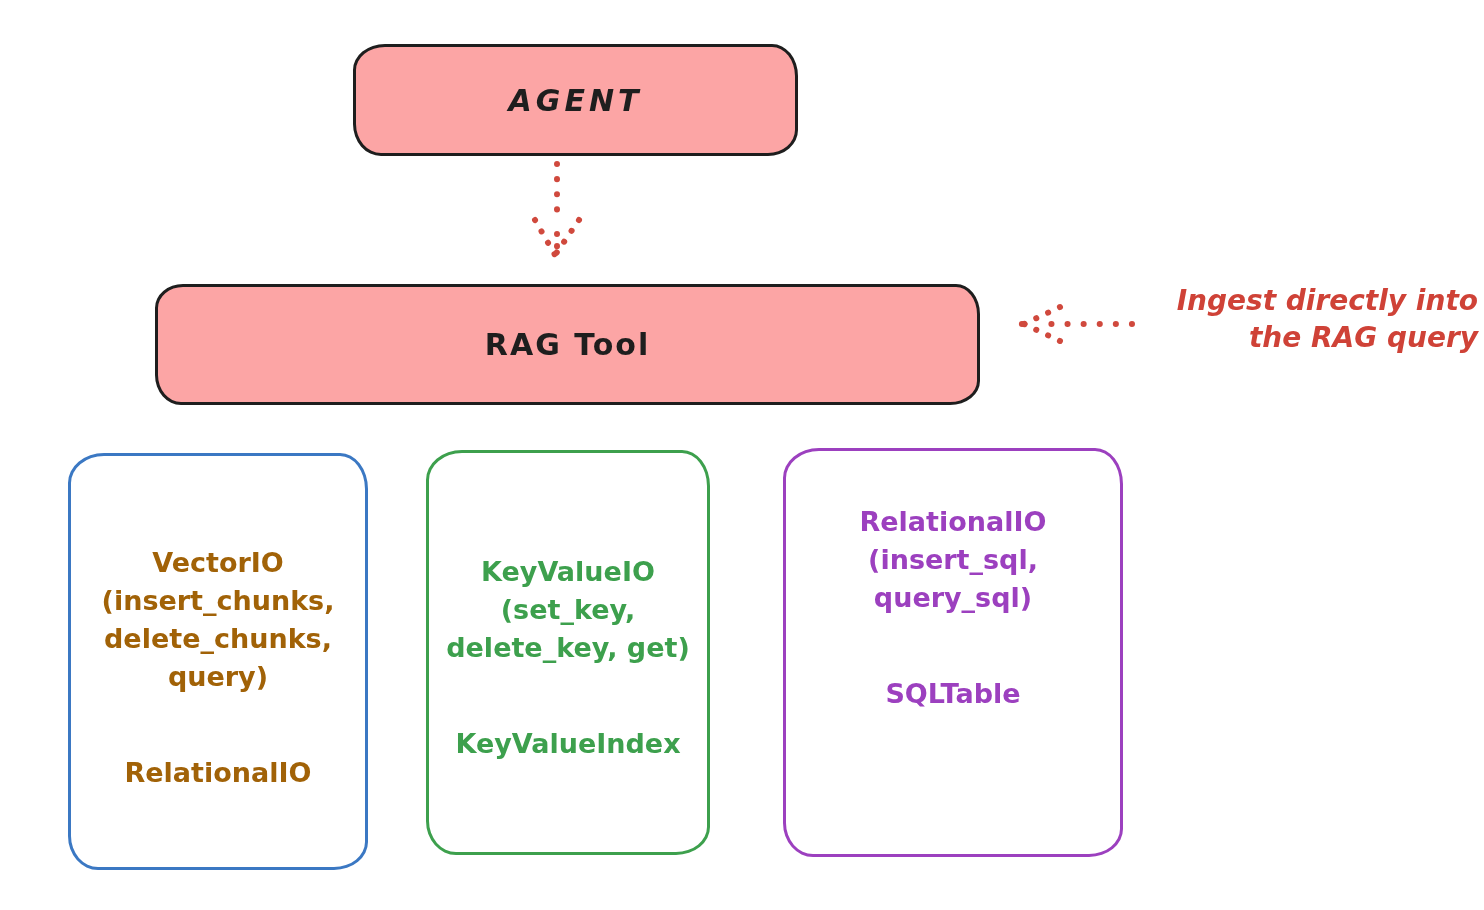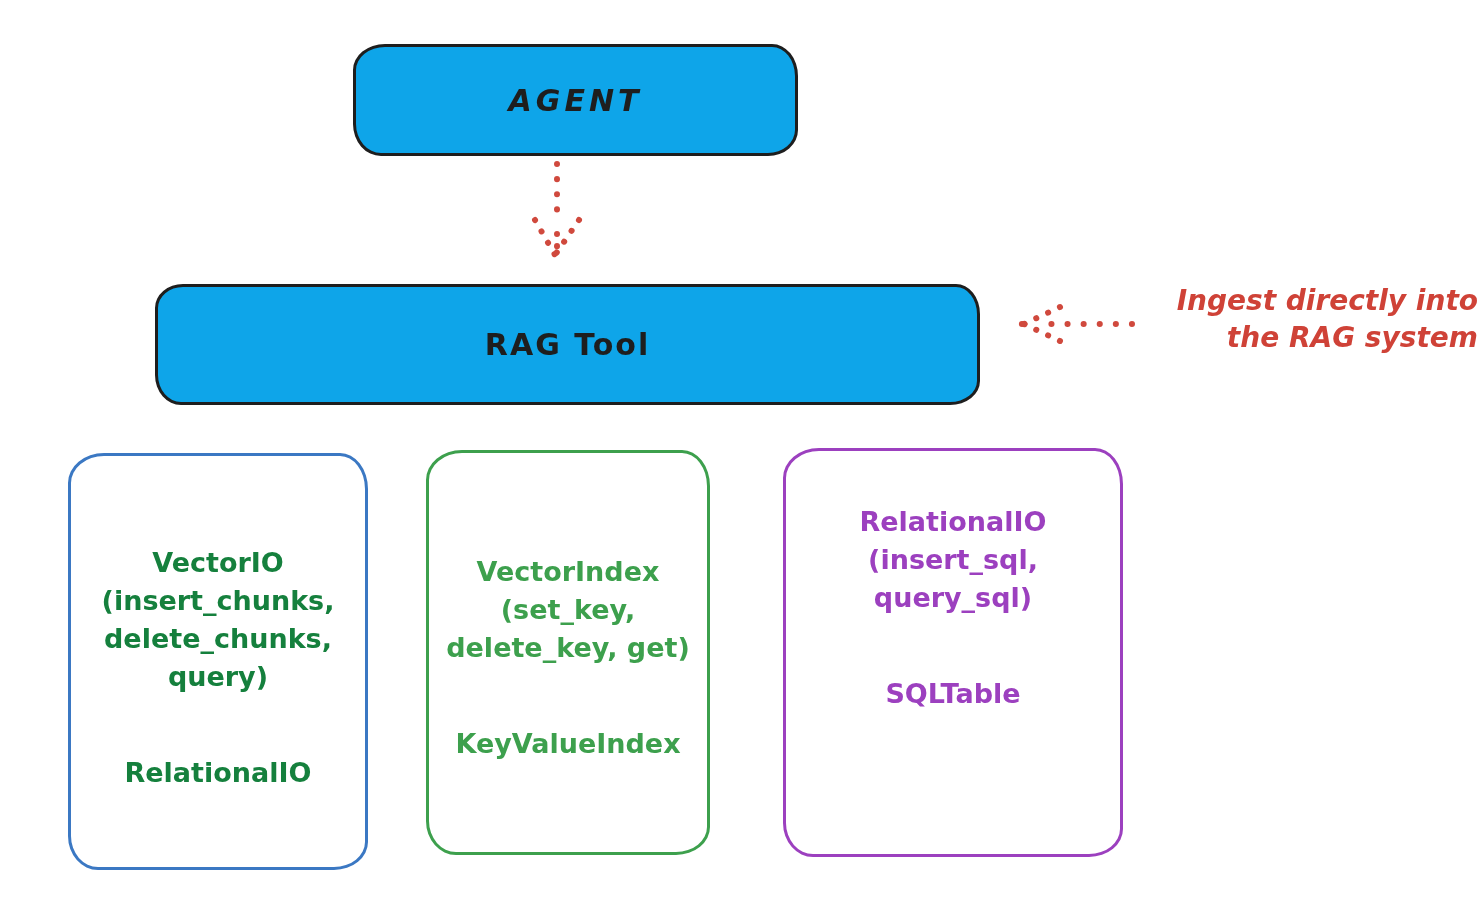--- a/index.html
+++ b/index.html
@@ -12,21 +12,21 @@
     width: 1484px;
     height: 910px;
     background: #ffffff;
     font-family: "DejaVu Sans", sans-serif;
     overflow: hidden;
   }
   
   .sketch-box {
     position: absolute;
     box-sizing: border-box;
-    background: #0ea5e9;
+    background: #fca5a5;
     border: 3.5px solid #1e1e1e;
     border-radius: 32px 26px 30px 28px / 26px 32px 26px 32px;
     display: flex;
     align-items: center;
     justify-content: center;
   }
   .node-label {
     color: #1e1e1e;
     font-size: 30px;
     font-weight: bold;
@@ -47,21 +47,21 @@
     display: flex;
     flex-direction: column;
     align-items: center;
     text-align: center;
     font-size: 27px;
     font-weight: bold;
     line-height: 38px;
   }
   .io-box .methods { white-space: pre-line; }
   .io-box .index-label { margin-top: 58px; }
-  .io-blue   { border-color: #3b78c3; color: #15803d; }
+  .io-blue   { border-color: #3b78c3; color: #a16207; }
   .io-green  { border-color: #3da04d; color: #3da04d; }
   .io-purple { border-color: #9c40bf; color: #9c40bf; }
   
   .annotation-text {
     position: absolute;
     left: 1138px;
     top: 282px;
     width: 340px;
     text-align: right;
     color: #cf4237;
@@ -98,33 +98,33 @@
     <g stroke="#d0493d" stroke-width="6" stroke-linecap="round" fill="none">
       <path d="M120 24 H32" stroke-dasharray="0.1 16"></path>
       <path d="M48 7 L12 24" stroke-dasharray="0.1 13"></path>
       <path d="M48 41 L12 24" stroke-dasharray="0.1 13"></path>
       <path d="M10 24 L9 24" stroke-dasharray="0.1 10"></path>
     </g>
   </svg>
 
   <div class="annotation-text">
     <div>Ingest directly into</div>
-    <div>the RAG system</div>
+    <div>the RAG query</div>
   </div>
 
   <div class="io-box io-blue" style="left:68px; top:453px; width:300px; height:417px; padding-top:88px;">
     <div class="methods">VectorIO
 (insert_chunks,
 delete_chunks,
 query)</div>
     <div class="index-label">RelationalIO</div>
   </div>
 
   <div class="io-box io-green" style="left:426px; top:450px; width:284px; height:405px; padding-top:100px;">
-    <div class="methods">VectorIndex
+    <div class="methods">KeyValueIO
 (set_key,
 delete_key, get)</div>
     <div class="index-label">KeyValueIndex</div>
   </div>
 
   <div class="io-box io-purple" style="left:783px; top:448px; width:340px; height:409px; padding-top:52px;">
     <div class="methods">RelationalIO
 (insert_sql,
 query_sql)</div>
     <div class="index-label">SQLTable</div>

